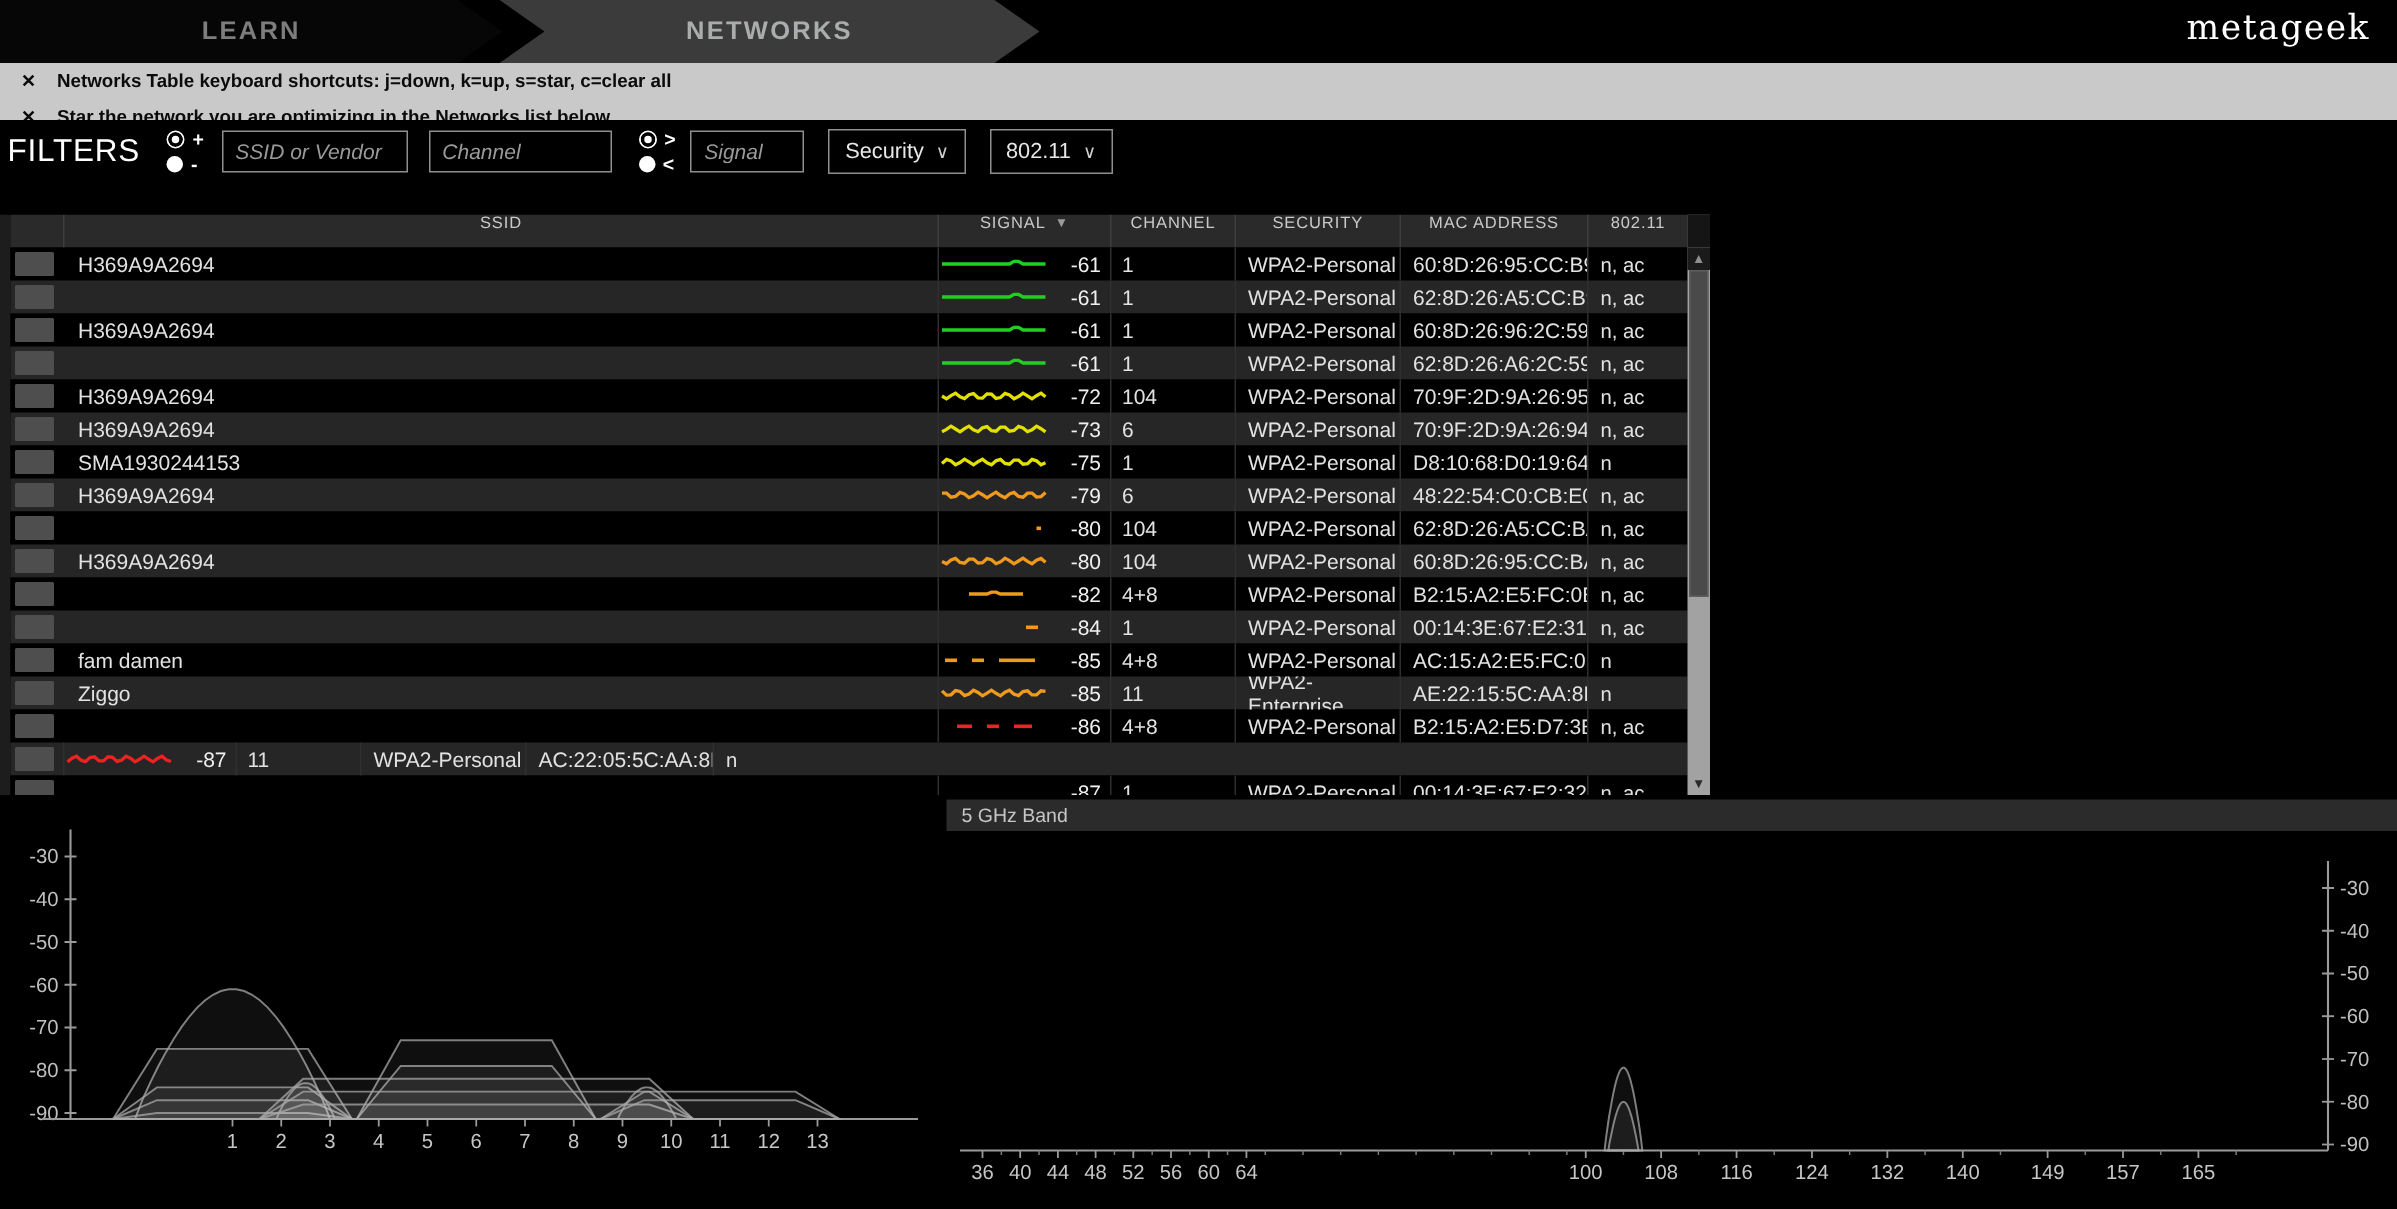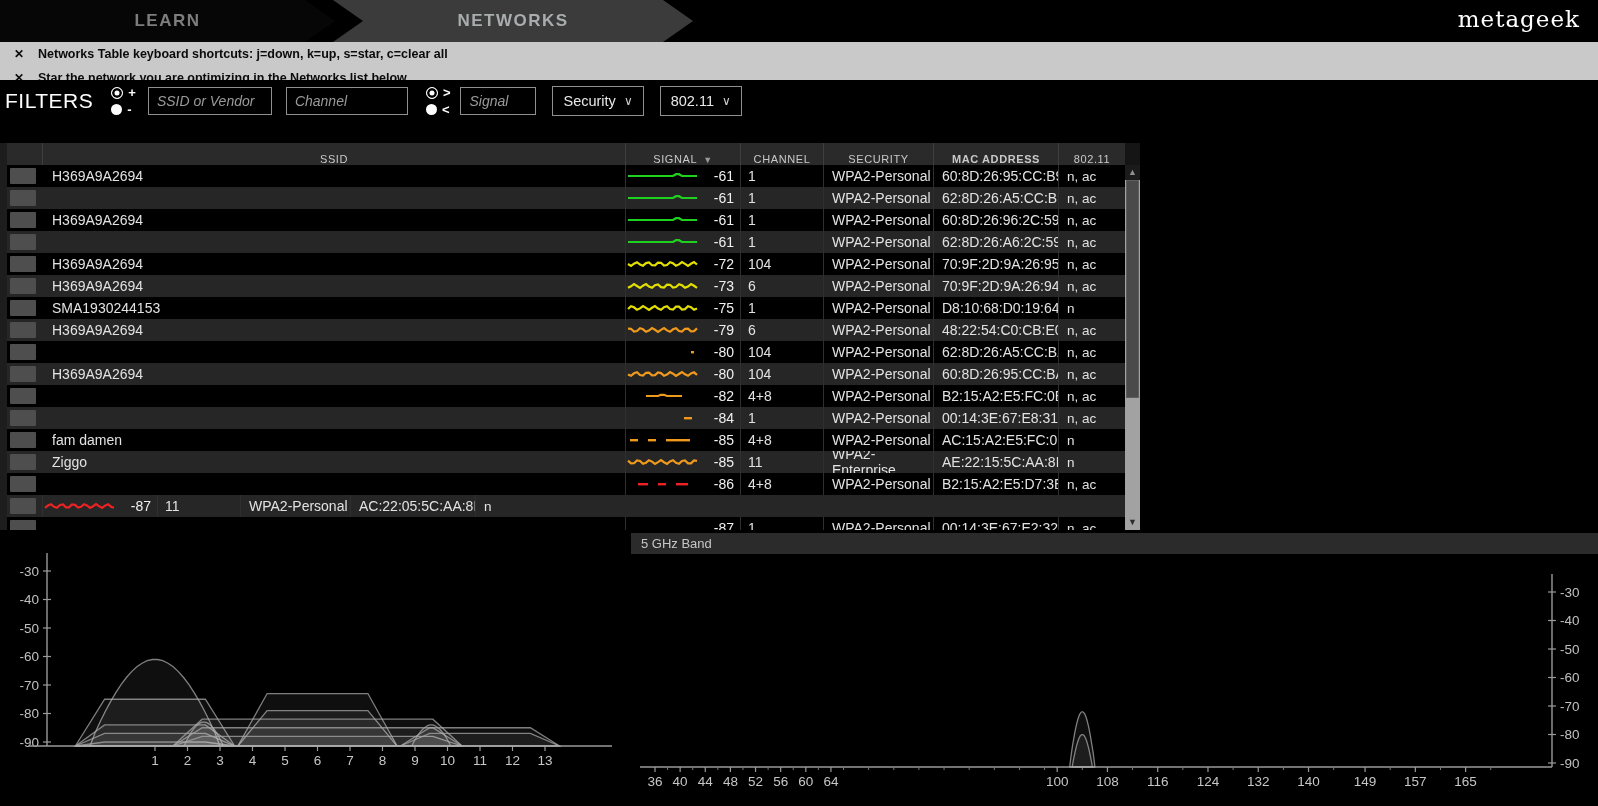--- a/index.html
+++ b/index.html
@@ -39,21 +39,21 @@
   .in-signal{width:58px;margin-left:10px;}
   .dropdown{background:#000;border:1px solid #8f8f8f;color:#e8e8e8;height:28px;display:flex;
        align-items:center;padding:0 10px;font-size:14.5px;margin-left:16px;cursor:pointer;gap:8px;}
   .chev{color:#cfcfcf;font-size:12px;}
 
   
   .tablewrap{position:absolute;left:0;top:143px;width:1140px;height:387px;overflow:hidden;background:#000;}
   .left-strip{position:absolute;left:0;top:0;width:7px;height:387px;background:#1d1d1d;}
   .thead{position:absolute;left:7px;top:0;width:1118px;height:22px;background:#2a2a2a;display:flex;
        font-size:11px;color:#c9c9c9;letter-spacing:.6px;}
-  .th{display:flex;align-items:flex-end;justify-content:center;height:22px;box-sizing:border-box;}
+  .th{display:flex;align-items:flex-start;justify-content:center;height:22px;box-sizing:border-box;}
   .th+.th{border-left:1px solid #3e3e3e;}
   .sortmark{color:#9a9a9a;font-size:9px;margin-left:6px;}
   .tbody{position:absolute;left:7px;top:22px;width:1118px;height:365px;}
   .trow{display:flex;height:22px;background:#000;align-items:center;font-size:14px;color:#e2e2e2;}
   .trow.alt{background:#262626;}
   .td{height:22px;box-sizing:border-box;display:flex;align-items:center;overflow:hidden;}
   .td-sep{border-left:1px solid #2f2f2f;}
   .cb-cell{width:35px;justify-content:flex-start;padding-left:3px;}
   .cb{width:26px;height:16px;background:#4e4e4e;border-radius:1px;cursor:pointer;}
   .ssid-cell{width:583px;padding-left:10px;}
@@ -162,21 +162,21 @@
       <div class="th" style="width:115px;">
         <span>SIGNAL</span>
         <span class="sortmark">▼</span>
       </div>
       <div class="th" style="width:83px;">
         <span>CHANNEL</span>
       </div>
       <div class="th" style="width:110px;">
         <span>SECURITY</span>
       </div>
-      <div class="th" style="width:125px;font-weight:bold;">
+      <div class="th" style="width:125px;">
         <span>MAC ADDRESS</span>
       </div>
       <div class="th" style="width:67px;">
         <span>802.11</span>
       </div>
     </div>
     <div class="tbody" id="tbody">
         <div class="trow">
           <div class="td cb-cell">
             <span class="cb"></span>
@@ -359,21 +359,21 @@
           </div>
           <div class="td ssid-cell"></div>
           <div class="td sig-cell td-sep">
             <svg width="78" height="18" viewBox="0 0 78 18">
               <rect x="58" y="8" width="8" height="2.4" fill="#ef9a1d"></rect>
             </svg>
             <span class="sig-val">-84</span>
           </div>
           <div class="td td-sep ch-cell">1</div>
           <div class="td td-sep sec-cell">WPA2-Personal</div>
-          <div class="td td-sep mac-cell">00:14:3E:67:E8:31</div>
+          <div class="td td-sep mac-cell">00:14:3E:67:E2:31</div>
           <div class="td td-sep dot-cell">n, ac</div>
         </div>
         <div class="trow">
           <div class="td cb-cell">
             <span class="cb"></span>
           </div>
           <div class="td ssid-cell">fam damen</div>
           <div class="td sig-cell td-sep">
             <svg width="78" height="18" viewBox="0 0 78 18">
               <rect x="4" y="8" width="8" height="2.4" fill="#ef9a1d"></rect>

